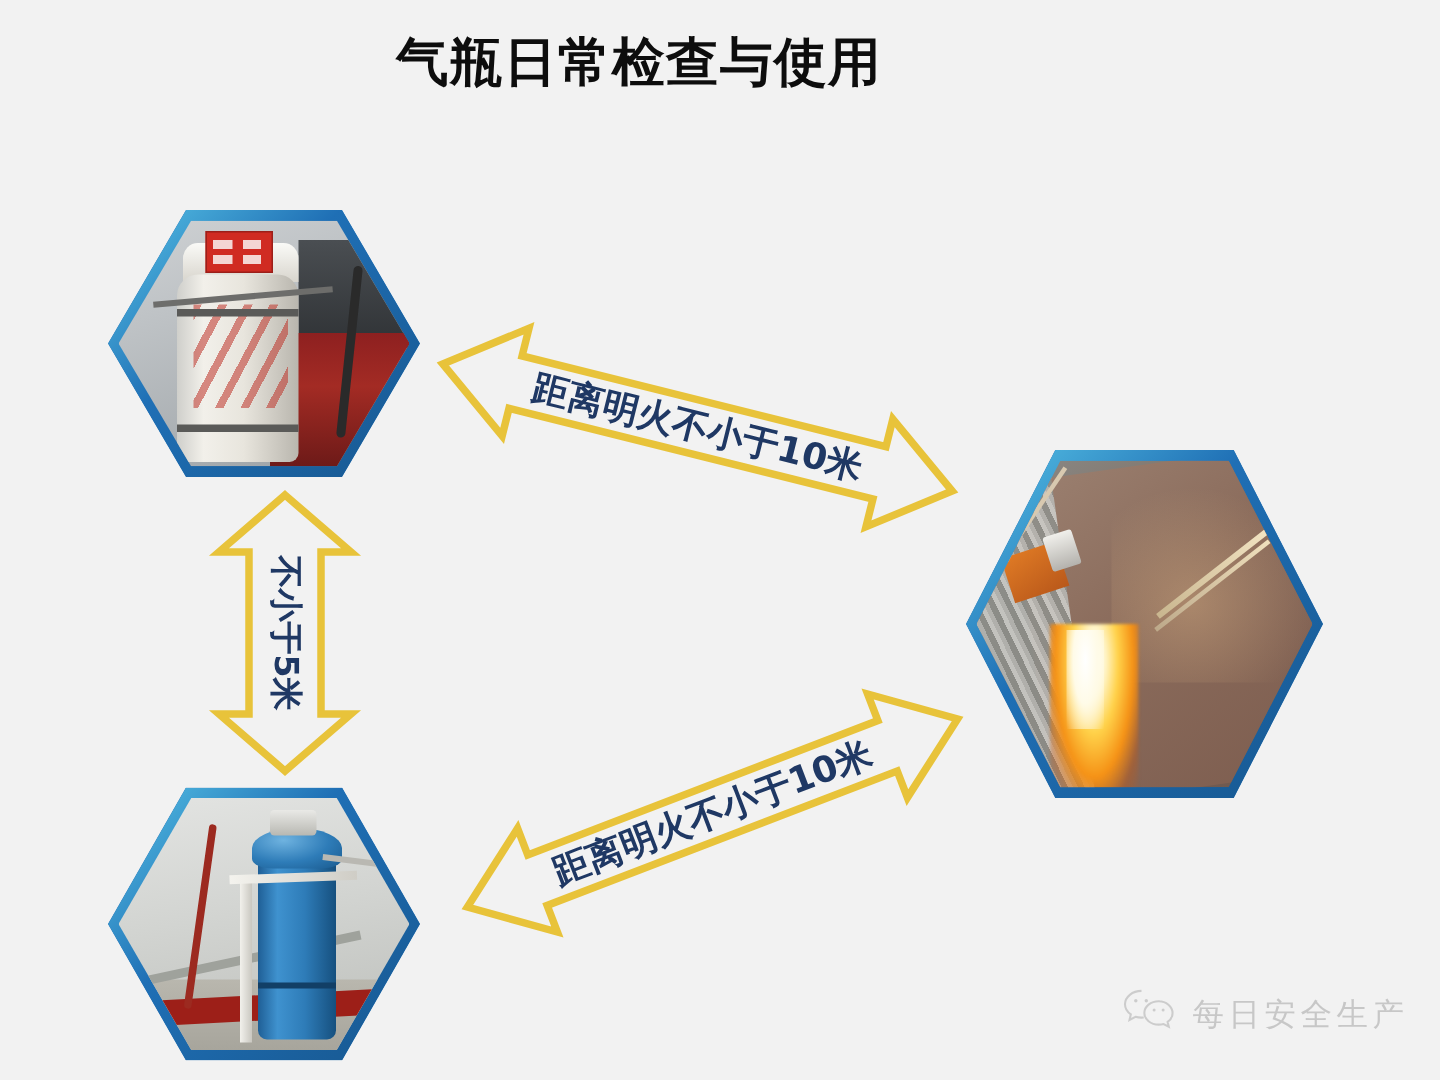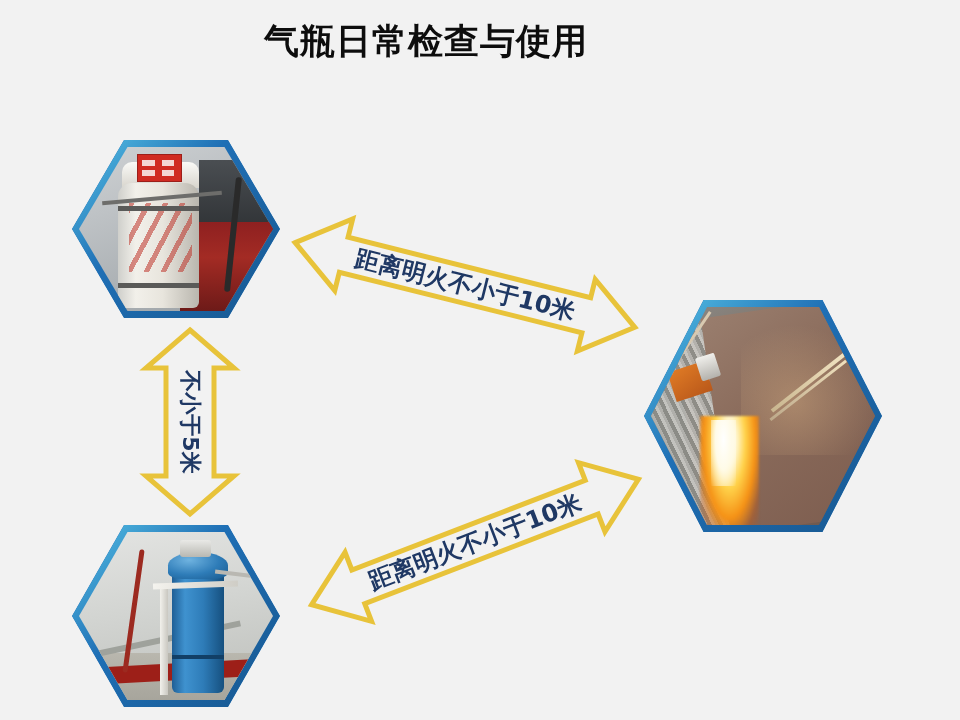--- a/index.html
+++ b/index.html
@@ -353,14 +353,29 @@
     <div class="arrow-label">距离明火不小于10米</div>
   </div>
 
   <div class="arrow-wrap" id="arrow-vert">
     <svg width="104" height="192" viewBox="0 0 104 192" aria-hidden="true">
       <polygon points="52,4 96,42 76,42 76,150 96,150 52,188 8,150 28,150 28,42 8,42" fill="none" stroke="#E8C33A" stroke-width="5" stroke-linejoin="miter"></polygon>
     </svg>
     <div class="arrow-label">不小于5米</div>
   </div>
 
+  <div id="watermark">
+    <span>
+      <svg width="38" height="30" viewBox="0 0 38 30" aria-hidden="true">
+        <g fill="none" stroke="#9a9a9a" stroke-width="1.4">
+          <path d="M13 2.6C6.9 2.6 2 6.6 2 11.5c0 2.7 1.5 5.1 3.9 6.7L5 22l4-2.1c1.2.35 2.6.55 4 .55.5 0 1-.03 1.5-.08"></path>
+          <path d="M24.5 9.5c-5.3 0-9.6 3.5-9.6 7.8s4.3 7.8 9.6 7.8c1.1 0 2.2-.15 3.2-.43l3.5 1.85-.8-3.2c2-1.4 3.3-3.5 3.3-5.99 0-4.3-4.3-7.8-9.2-7.8z"></path>
+        </g>
+        <circle cx="9.2" cy="9.2" r="1.15" fill="#9a9a9a"></circle>
+        <circle cx="16.2" cy="9.2" r="1.15" fill="#9a9a9a"></circle>
+        <circle cx="21.4" cy="15.4" r="1" fill="#9a9a9a"></circle>
+        <circle cx="27.4" cy="15.4" r="1" fill="#9a9a9a"></circle>
+      </svg>
+    </span>
+    <span class="wm-text">每日安全生产</span>
+  </div>
 
 </div>
 
 </body></html>

